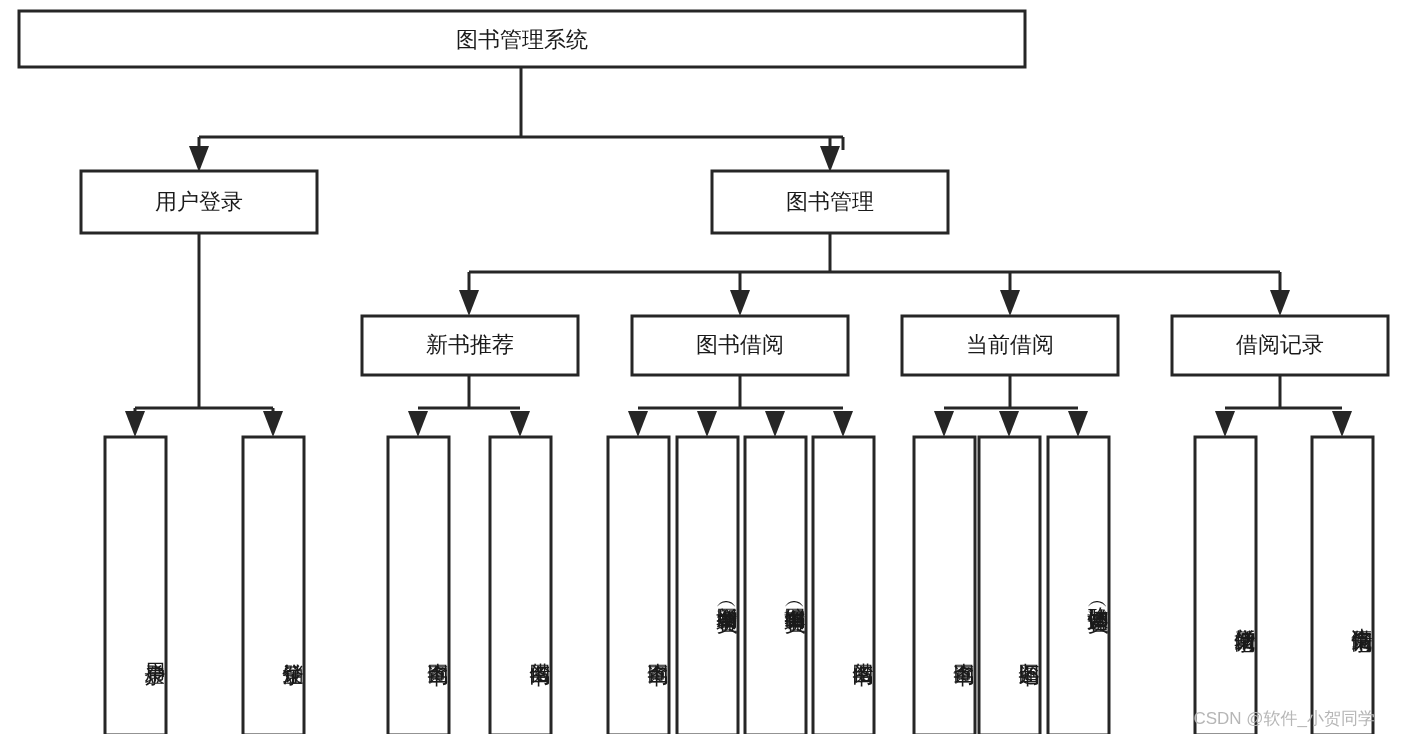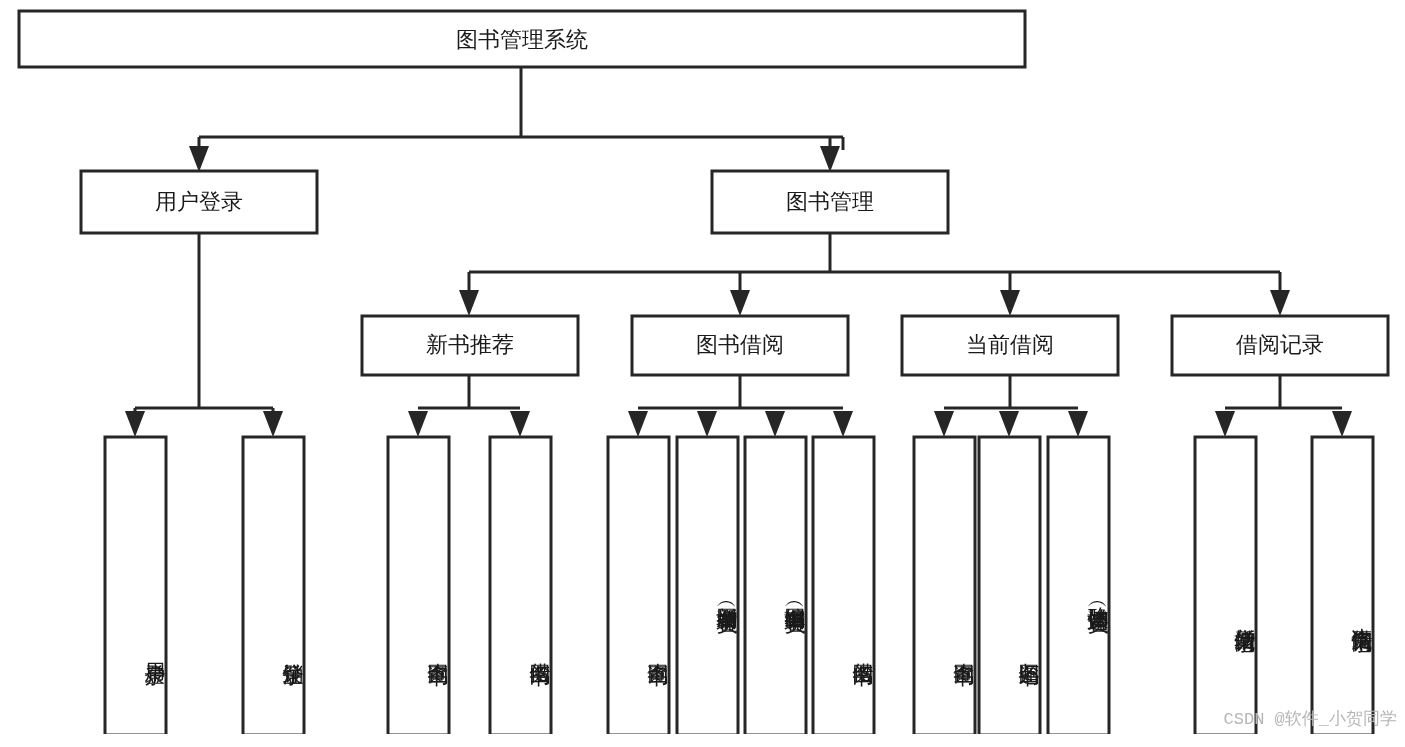--- a/index.html
+++ b/index.html
@@ -61,23 +61,23 @@
     color: #1a1a1a;
     letter-spacing: 1px;
     display: flex;
     align-items: flex-start;
     justify-content: center;
     white-space: nowrap;
     pointer-events: none;
   }
   .watermark {
     position: absolute;
-    right: 8px;
+    right: 30px;
     bottom: 4px;
-    font-family: Liberation Mono, monospace;
+    font-family: Liberation Sans, sans-serif;
     font-size: 17px;
     color: #b6b6b6;
     white-space: nowrap;
     user-select: none;
   }
 </style>
 </head>
 <body>
 
 <div id="diagram-root">

